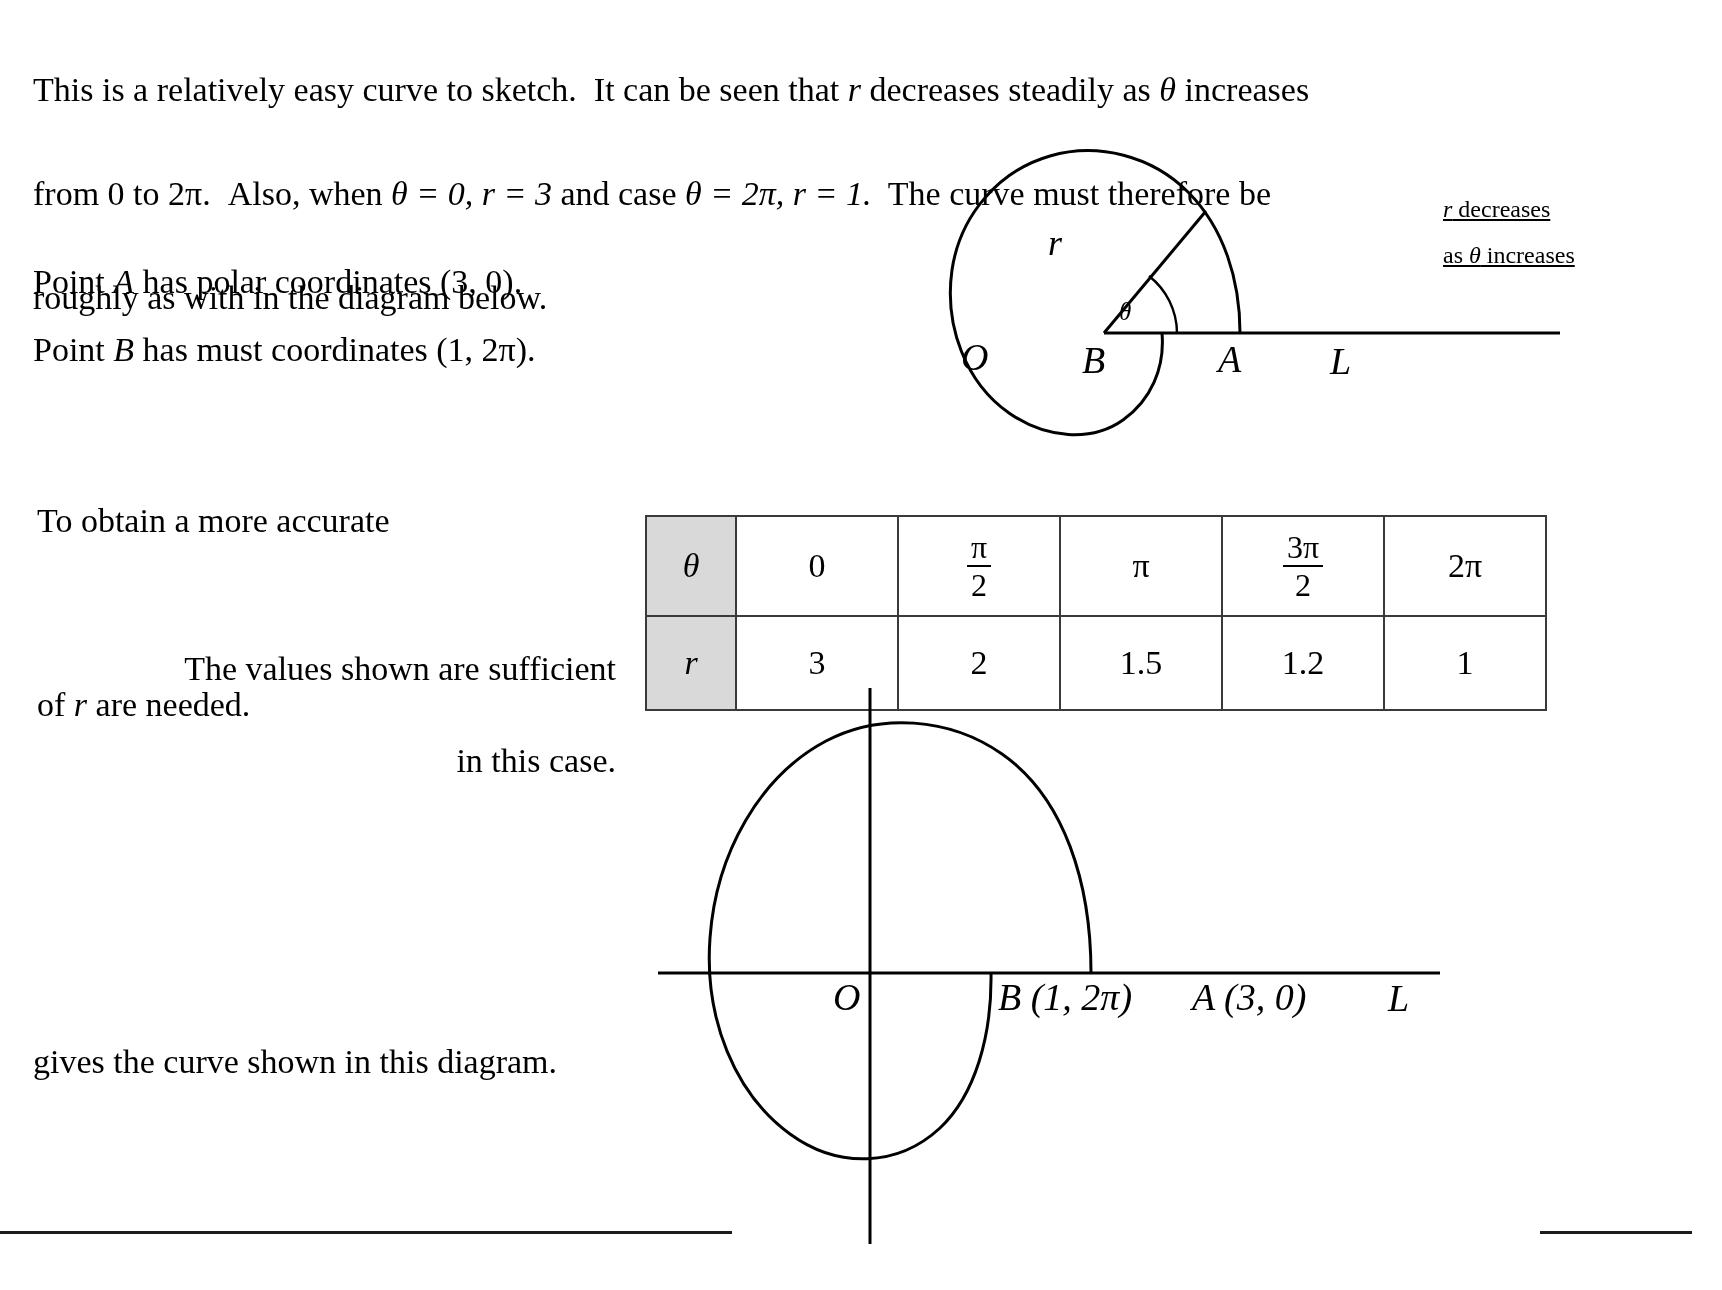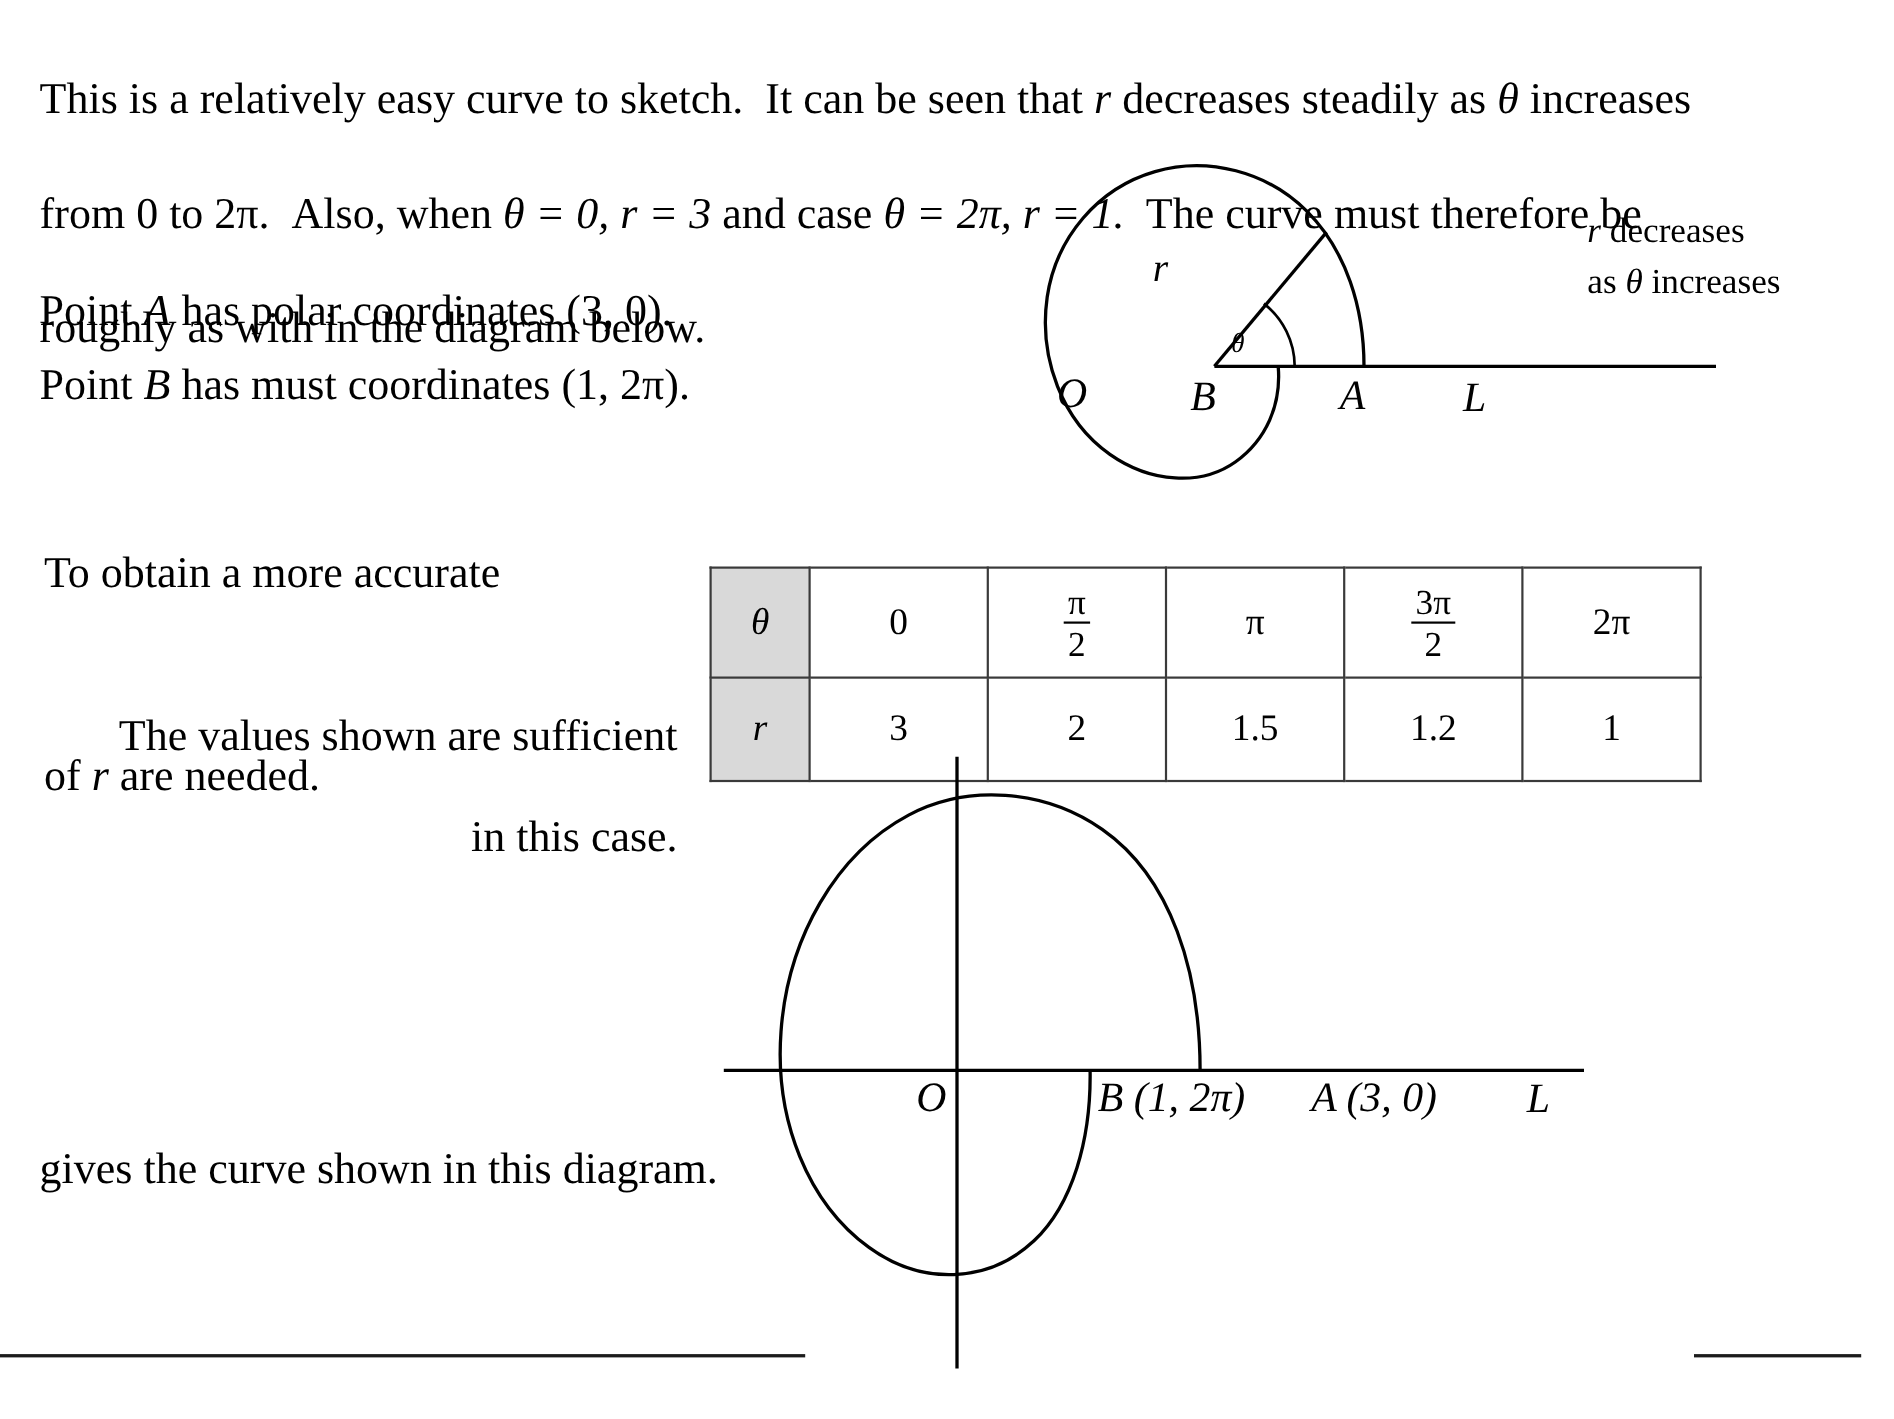--- a/index.html
+++ b/index.html
@@ -12,21 +12,21 @@
     height: 1290px;
     position: relative;
     overflow: hidden;
     font-family: "Liberation Serif", "DejaVu Serif", serif;
     color: #000000;
   }
   .abs { position: absolute; }
 
   
   .para {
-    font-size: 40px;
+    font-size: 34px;
     line-height: 52px;
     color: #000;
     white-space: pre-wrap;
   }
   .intro {
     left: 16px;
     top: 12px;
     width: 1700px;
   }
   .math { font-style: italic; }
@@ -35,22 +35,23 @@
   .pt-b { left: 16px; top: 272px; width: 680px; }
 
   .left-blk-1 { left: 20px; top: 452px; width: 560px; line-height: 46px; }
   .left-blk-2 { left: 16px; top: 600px; width: 600px; line-height: 46px; text-align: right; }
   .left-blk-3 { left: 16px; top: 820px; width: 640px; line-height: 44px; }
 
   .note-right {
     left: 1443px;
     top: 186px;
     width: 280px;
-    font-size: 32px;
+    font-size: 24px;
     line-height: 46px;
+    text-decoration: underline;
   }
 
   
   .tbl-wrap { left: 645px; top: 515px; }
   table.vals {
     border-collapse: collapse;
     font-size: 34px;
   }
   table.vals td {
     border: 2px solid #3a3a3a;

